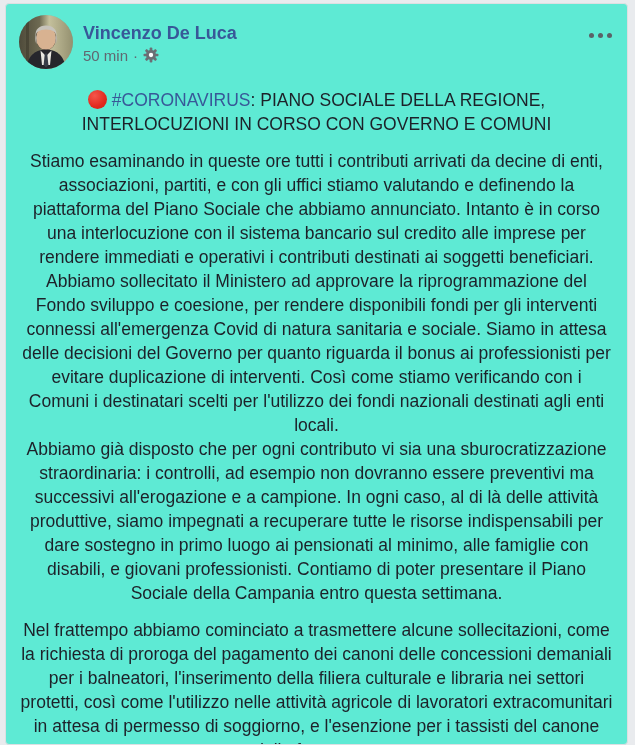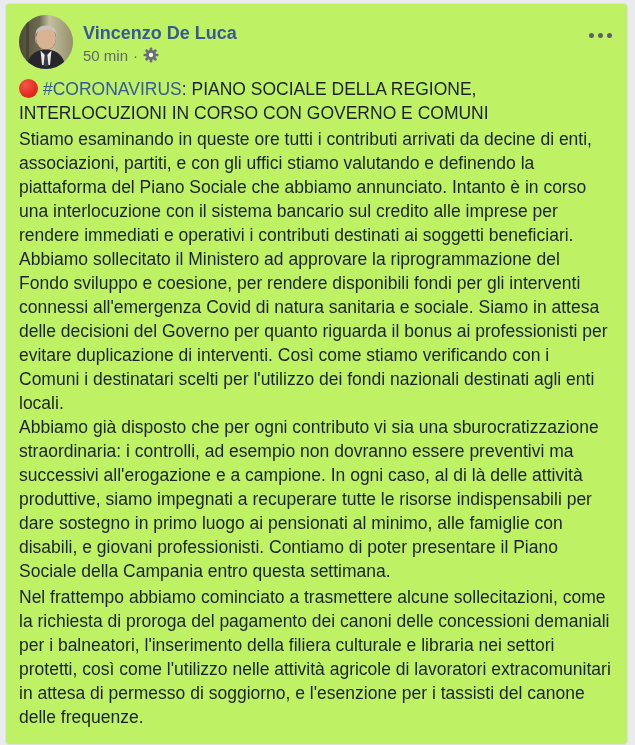--- a/index.html
+++ b/index.html
@@ -6,21 +6,21 @@
   html, body {
     width: 635px; height: 745px;
     overflow: hidden;
     background: #e9ebee;
     font-family: "Liberation Sans", "DejaVu Sans", sans-serif;
   }
   .card {
     position: absolute;
     left: 5px; top: 3px;
     width: 623px; height: 742px;
-    background: #bef264;
+    background: #5eead4;
     border: 1px solid #dddfe2;
     border-radius: 4px;
     overflow: hidden;
   }
   
   .post-header {
     position: relative;
     padding: 11px 12px 0 13px;
     display: flex;
     align-items: flex-start;
@@ -69,21 +69,21 @@
     background: #5b6167;
     display: block;
   }
   
   .post-text {
     padding: 6px 13px 0 13px;
     font-size: 17.5px;
     line-height: 24px;
     color: #1d2129;
   }
-  .post-text p { margin: 2px 0 0 0; }
+  .post-text p { margin: 13px 0 0 0; text-align: center; }
   .hashtag-link {
     color: #385898;
     text-decoration: none;
     cursor: pointer;
   }
   .emoji-red-circle {
     display: inline-block;
     width: 19px; height: 19px;
     border-radius: 50%;
     background: radial-gradient(circle at 35% 30%, #f4564a 0%, #e2281e 62%, #c8251c 100%);

